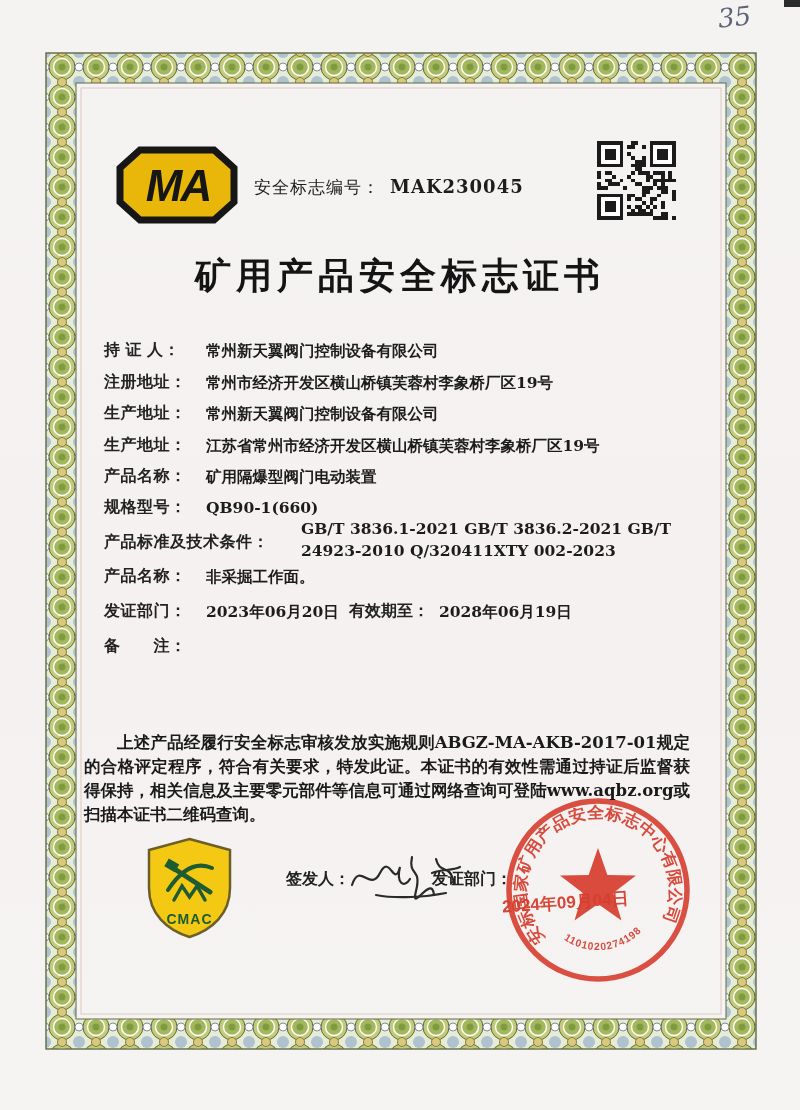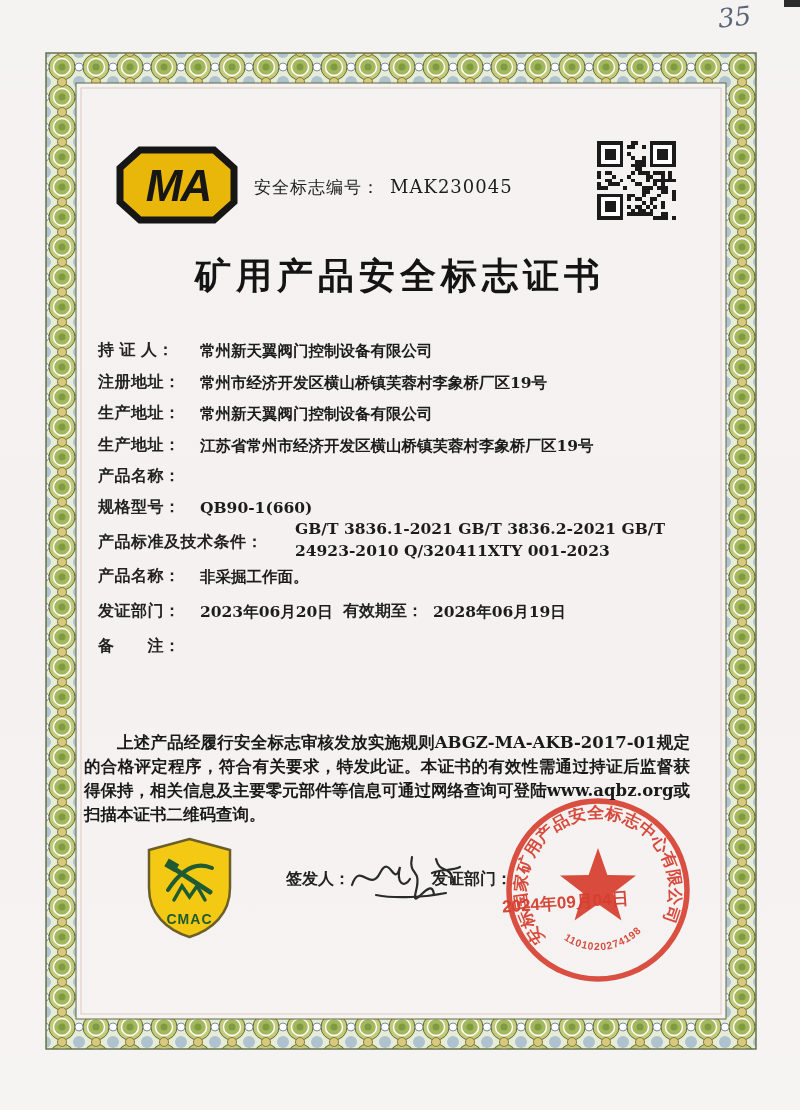--- a/index.html
+++ b/index.html
@@ -15,31 +15,31 @@
 
   
   .frame{left:45px;top:52px;width:712px;height:998px;}
 
   
   .ma-logo{left:116px;top:145px;width:122px;height:80px;}
 
   
   .certno{left:254px;top:176px;width:330px;font:17px "DejaVu Serif",serif;color:#1d1d1d;
           letter-spacing:1px;white-space:nowrap;}
-  .certno .val{margin-left:10px;font-size:18px;}
+  .certno .val{margin-left:10px;font-size:18px;font-weight:bold;}
 
   
   .qr{left:597px;top:141px;width:79px;height:79px;}
 
   
   .title{left:0;top:252px;width:800px;text-align:center;
          font:bold 36px "DejaVu Serif",serif;color:#141414;letter-spacing:5px;}
 
   
-  .row{position:absolute;left:98px;width:620px;height:24px;}
+  .row{position:absolute;left:104px;width:620px;height:24px;}
   .flabel{position:absolute;left:0;top:0;font:bold 16px "Liberation Sans",sans-serif;color:#222;
           letter-spacing:.5px;white-space:nowrap;}
   .fvalue{position:absolute;left:102px;top:1px;font:bold 15.5px "DejaVu Serif",serif;color:#1c1c1c;
           white-space:nowrap;}
   .row-standards{height:48px;}
   .row-standards .flabel{top:14px;}
   .row-standards .fvalue{left:197px;top:0;width:402px;white-space:normal;line-height:22px;}
   .vlabel2{position:absolute;left:245px;top:0;font:bold 16px "Liberation Sans",sans-serif;color:#222;}
   .vvalue2{position:absolute;left:335px;top:1px;font:bold 15.5px "DejaVu Serif",serif;color:#1c1c1c;white-space:nowrap;}
 
@@ -226,28 +226,29 @@
 <div class="row" style="top:403px">
   <span class="flabel">生产地址：</span>
   <span class="fvalue">常州新天翼阀门控制设备有限公司</span>
 </div>
 <div class="row" style="top:435px">
   <span class="flabel">生产地址：</span>
   <span class="fvalue">江苏省常州市经济开发区横山桥镇芙蓉村李象桥厂区19号</span>
 </div>
 <div class="row" style="top:466px">
   <span class="flabel">产品名称：</span>
+  <span class="fvalue">矿用隔爆型阀门电动装置</span>
 </div>
 <div class="row" style="top:497px">
   <span class="flabel">规格型号：</span>
   <span class="fvalue">QB90-1(660)</span>
 </div>
 <div class="row row-standards" style="top:518px">
   <span class="flabel">产品标准及技术条件：</span>
-  <span class="fvalue">GB/T 3836.1-2021 GB/T 3836.2-2021 GB/T 24923-2010 Q/320411XTY 001-2023</span>
+  <span class="fvalue">GB/T 3836.1-2021 GB/T 3836.2-2021 GB/T 24923-2010 Q/320411XTY 002-2023</span>
 </div>
 <div class="row" style="top:566px">
   <span class="flabel">产品名称：</span>
   <span class="fvalue">非采掘工作面。</span>
 </div>
 
 <div class="row" style="top:601px">
   <span class="flabel">发证部门：</span>
   <span class="fvalue">2023年06月20日</span>
   <span class="vlabel2">有效期至：</span>

